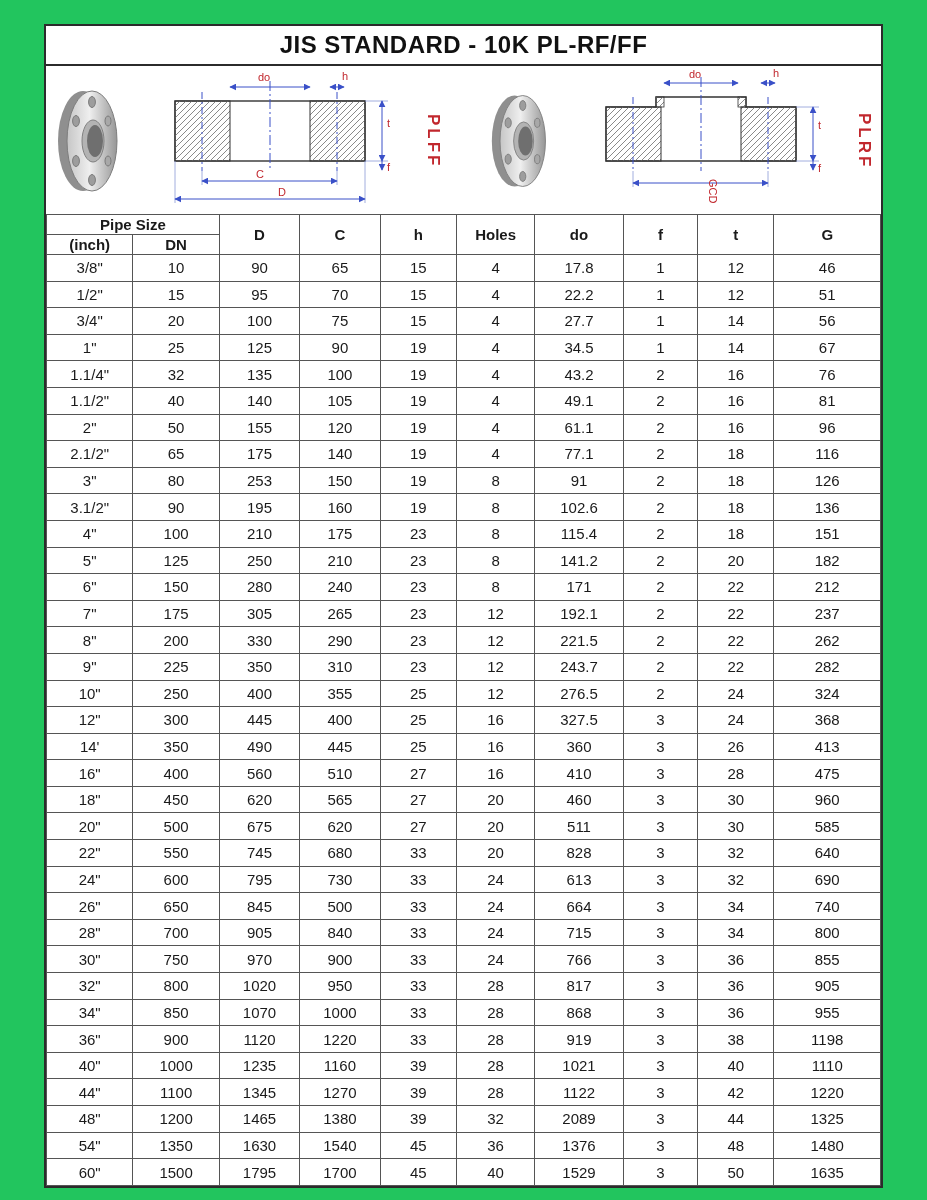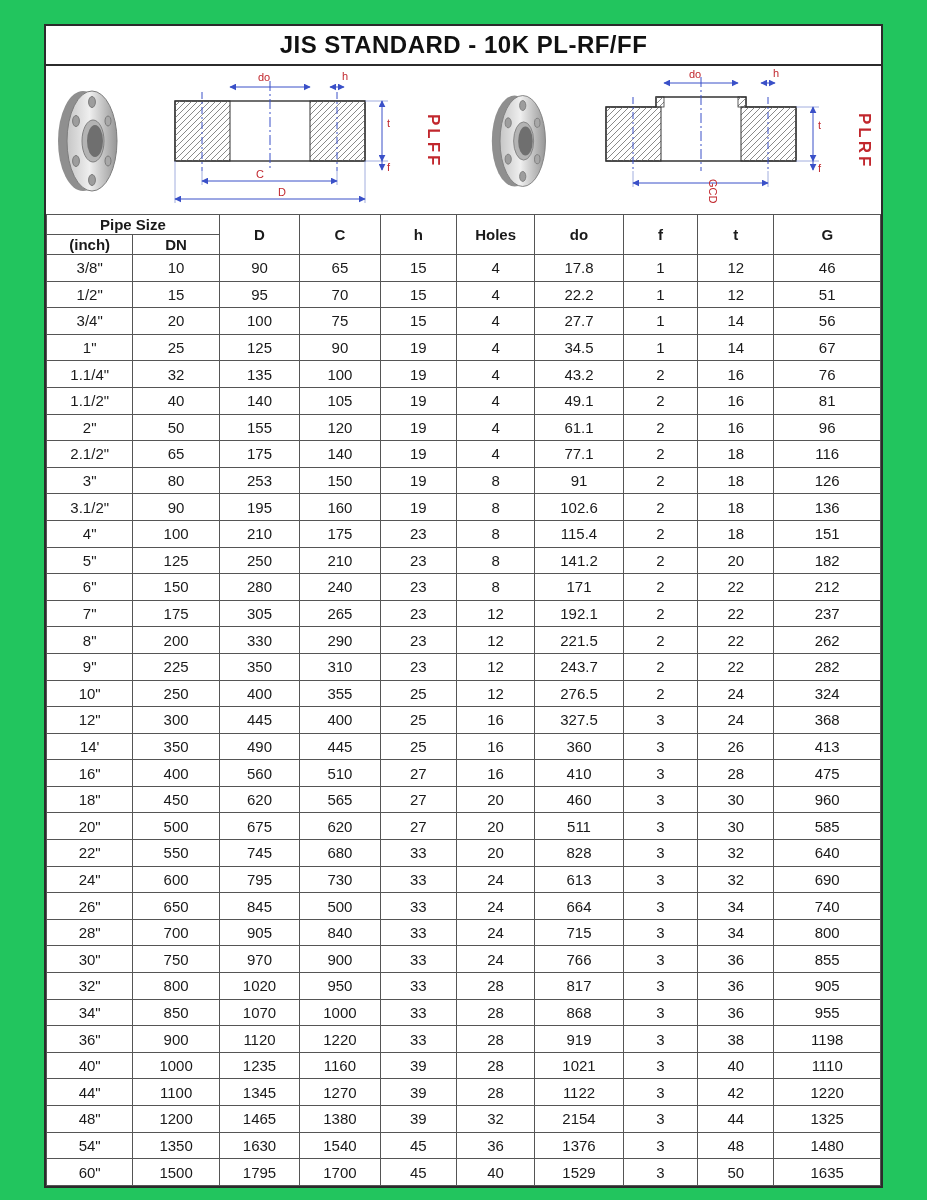--- a/index.html
+++ b/index.html
@@ -614,21 +614,21 @@
             <td>42</td>
             <td>1220</td>
           </tr>
           <tr>
             <td>48"</td>
             <td>1200</td>
             <td>1465</td>
             <td>1380</td>
             <td>39</td>
             <td>32</td>
-            <td>2154</td>
+            <td>2089</td>
             <td>3</td>
             <td>44</td>
             <td>1325</td>
           </tr>
           <tr>
             <td>54"</td>
             <td>1350</td>
             <td>1630</td>
             <td>1540</td>
             <td>45</td>

